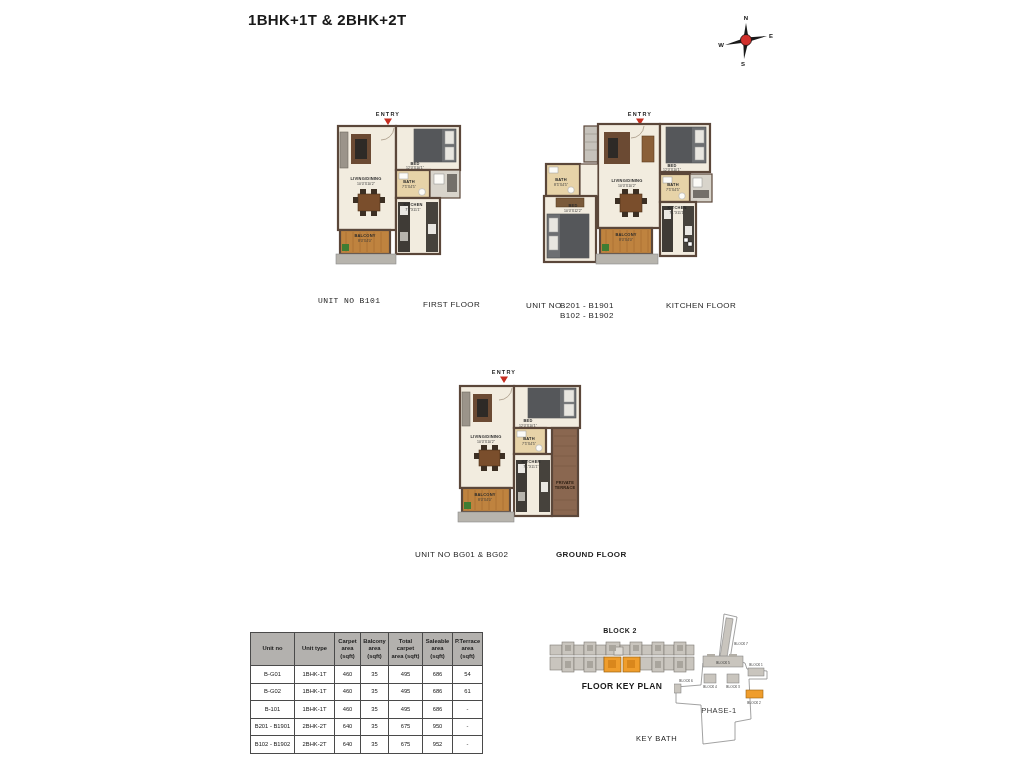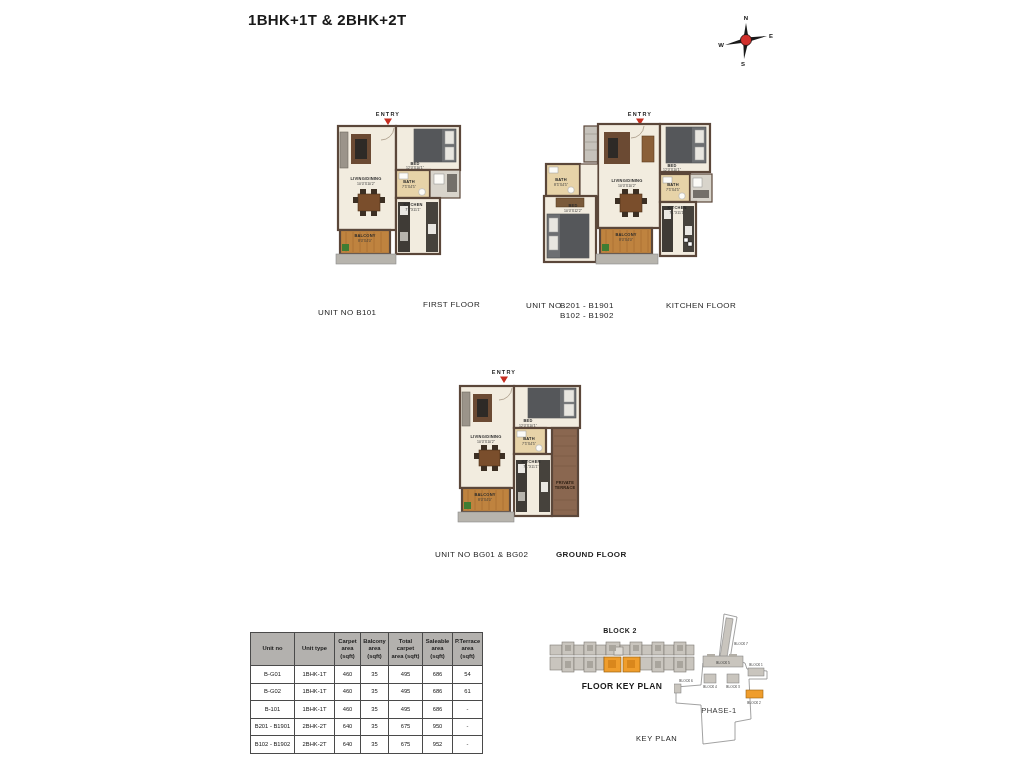--- a/index.html
+++ b/index.html
@@ -276,28 +276,28 @@
       <line x1="44" y1="126" x2="44" y2="146"></line>
         <line x1="51" y1="126" x2="51" y2="146"></line>
     </g>
     <rect x="12" y="138" width="7" height="7" fill="#3f7d33"></rect>
     <text class="rn" x="33" y="132">BALCONY</text>
     <text class="rd" x="33" y="136.5">8'0"X4'0"</text>
   </g>
   <rect x="6" y="148" width="56" height="10" fill="#b7b4ad" stroke="#8a8a8a" stroke-width="0.6"></rect>
 </svg>
 
-<div class="abs caption" style="left:318px;top:308px;">UNIT NO  B101</div>
+<div class="abs caption" style="left:318px;top:296px;font-family:Liberation Mono, monospace;">UNIT NO  B101</div>
 <div class="abs caption" style="left:423px;top:300px;">FIRST FLOOR</div>
 <div class="abs caption" style="left:526px;top:301px;">UNIT NO</div>
 <div class="abs caption" style="left:560px;top:301px;">B201 - B1901</div>
 <div class="abs caption" style="left:560px;top:311px;">B102 - B1902</div>
 <div class="abs caption" style="left:666px;top:301px;">KITCHEN FLOOR</div>
 
-<div class="abs caption" style="left:435px;top:550px;">UNIT NO  BG01 &amp; BG02</div>
+<div class="abs caption" style="left:415px;top:550px;">UNIT NO  BG01 &amp; BG02</div>
 <div class="abs caption" style="left:556px;top:550px;font-weight:bold;">GROUND FLOOR</div>
 
 <table class="area abs" style="left:250px;top:632px;width:232px;">
   <colgroup>
     <col style="width:44px">
       <col style="width:40px">
       <col style="width:26px">
       <col style="width:28px">
     <col style="width:34px">
       <col style="width:30px">
@@ -437,13 +437,13 @@
   </g>
   <text class="kp-t" x="67" y="33">BLOCK 7</text>
   <text class="kp-t" x="12" y="70">BLOCK 6</text>
   <text class="kp-t" x="49" y="52">BLOCK 5</text>
   <text class="kp-t" x="36" y="76">BLOCK 4</text>
   <text class="kp-t" x="59" y="76">BLOCK 3</text>
   <text class="kp-t" x="82" y="54">BLOCK 1</text>
   <text class="kp-t" x="80" y="92">BLOCK 2</text>
   <text class="phase-t" x="45" y="101">PHASE-1</text>
 </svg>
-<div class="abs caption small" style="left:636px;top:734px;width:80px;letter-spacing:.6px;">KEY PLAN</div>
+<div class="abs caption small" style="left:636px;top:734px;width:80px;letter-spacing:.6px;">KEY BATH</div>
 
 </body></html>

